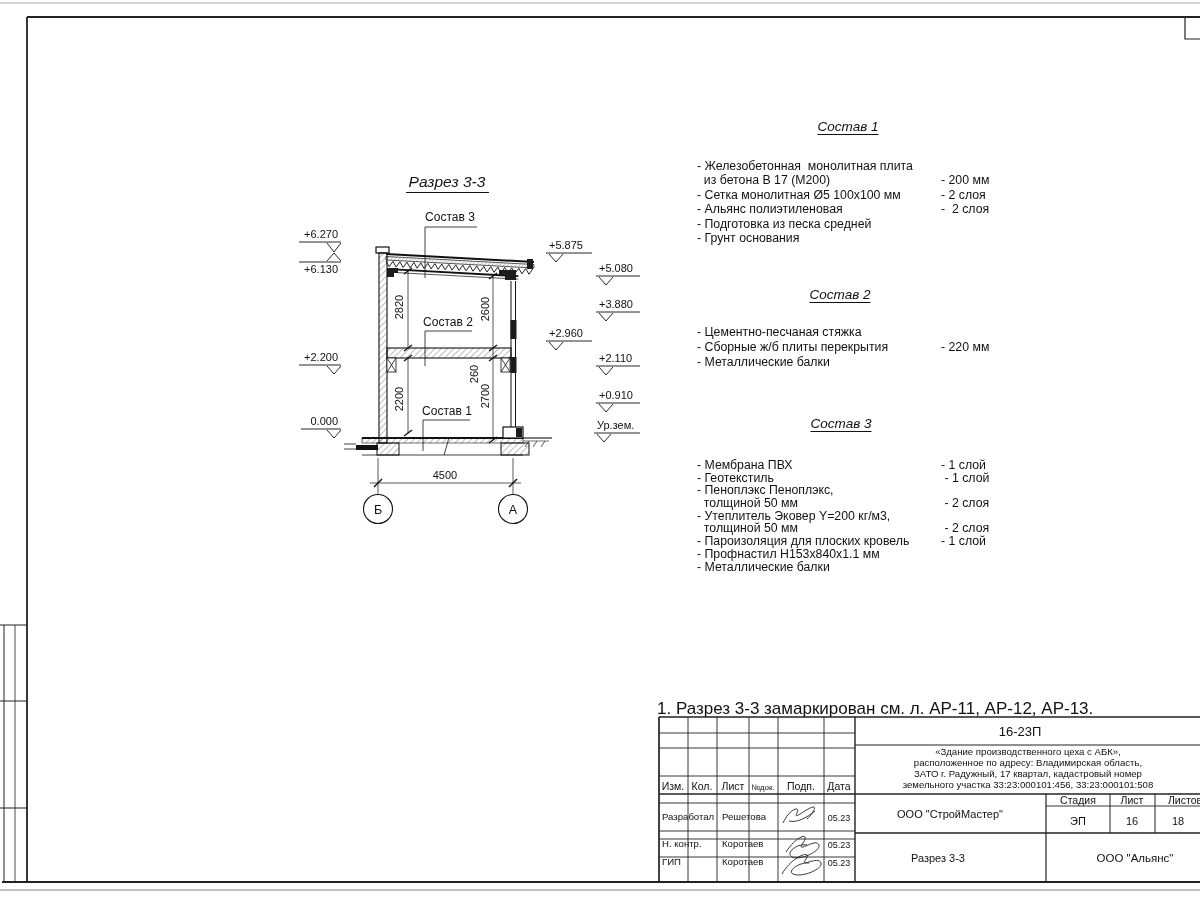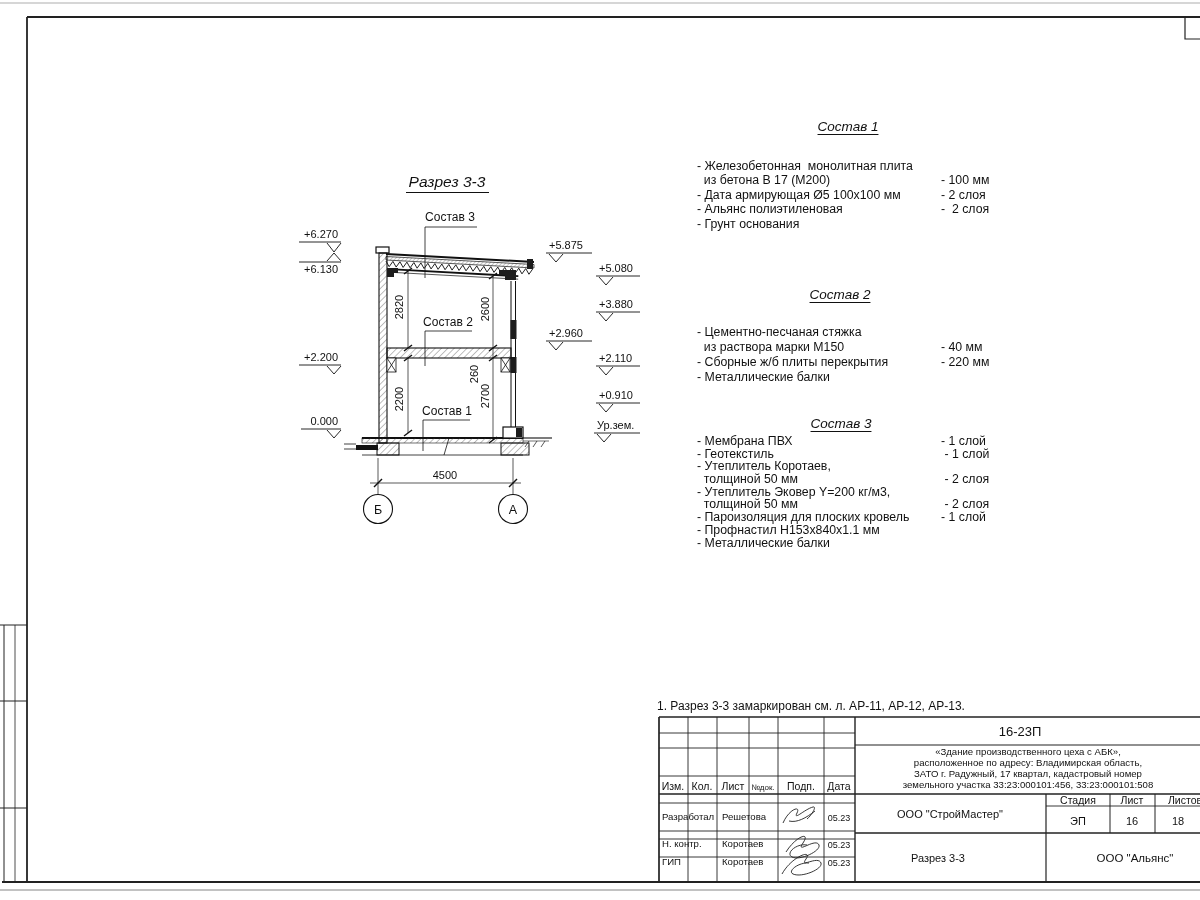--- a/index.html
+++ b/index.html
@@ -7,21 +7,21 @@
   #stage{position:relative;width:1200px;height:900px;background:#ffffff;}
   svg{position:absolute;left:0;top:0;}
   
   .spec-h{position:absolute;font-style:italic;font-size:13.5px;color:#111;
     text-decoration:underline;text-underline-offset:3px;white-space:pre;}
   .spec{position:absolute;width:330px;font-size:12.3px;}
   .srow{position:relative;white-space:pre;}
   .s1 .srow{height:14.4px;} .s2 .srow{height:15px;} .s3 .srow{height:12.7px;}
   .st{position:absolute;left:0;top:0;}
   .sv{position:absolute;left:244px;top:0;}
-  #note{position:absolute;left:657px;top:699px;font-size:12px;white-space:pre;}
+  #note{position:absolute;left:657px;top:699px;font-size:17px;white-space:pre;}
   text{font-family:"Liberation Sans",sans-serif;fill:#111;}
 </style>
 </head>
 <body>
 
 <div id="stage">
 
 <svg width="1200" height="900" viewBox="0 0 1200 900">
   <g stroke="#222" fill="none">
     <line x1="0" y1="3" x2="1200" y2="3" stroke="#c9c9c9" stroke-width="1.6"></line>
@@ -194,39 +194,39 @@
     <text x="549" y="337">+2.960</text>
     <text x="599" y="362">+2.110</text>
     <text x="599" y="399">+0.910</text>
     <text x="597" y="429">Ур.зем.</text>
   </g>
 </svg>
 
 <div class="spec-h" style="left:780px;top:119px;width:136px;text-align:center">Состав 1</div>
 <div class="spec s1" style="left:697px;top:159px">
   <div class="srow"><span class="st">- Железобетонная  монолитная плита</span><span class="sv"></span></div>
-  <div class="srow"><span class="st">  из бетона В 17 (М200)</span><span class="sv">- 100 мм</span></div>
-  <div class="srow"><span class="st">- Дата армирующая Ø5 100х100 мм</span><span class="sv">- 2 слоя</span></div>
+  <div class="srow"><span class="st">  из бетона В 17 (М200)</span><span class="sv">- 200 мм</span></div>
+  <div class="srow"><span class="st">- Сетка монолитная Ø5 100х100 мм</span><span class="sv">- 2 слоя</span></div>
   <div class="srow"><span class="st">- Альянс полиэтиленовая</span><span class="sv">-  2 слоя</span></div>
+  <div class="srow"><span class="st">- Подготовка из песка средней</span><span class="sv"></span></div>
   <div class="srow"><span class="st">- Грунт основания</span><span class="sv"></span></div>
 </div>
 
 <div class="spec-h" style="left:772px;top:287px;width:136px;text-align:center">Состав 2</div>
 <div class="spec s2" style="left:697px;top:325px">
   <div class="srow"><span class="st">- Цементно-песчаная стяжка</span><span class="sv"></span></div>
-  <div class="srow"><span class="st">  из раствора марки М150</span><span class="sv">- 40 мм</span></div>
   <div class="srow"><span class="st">- Сборные ж/б плиты перекрытия</span><span class="sv">- 220 мм</span></div>
   <div class="srow"><span class="st">- Металлические балки</span><span class="sv"></span></div>
 </div>
 
 <div class="spec-h" style="left:773px;top:416px;width:136px;text-align:center">Состав 3</div>
-<div class="spec s3" style="left:697px;top:434px">
+<div class="spec s3" style="left:697px;top:458px">
   <div class="srow"><span class="st">- Мембрана ПВХ</span><span class="sv">- 1 слой</span></div>
   <div class="srow"><span class="st">- Геотекстиль</span><span class="sv"> - 1 слой</span></div>
-  <div class="srow"><span class="st">- Утеплитель Коротаев,</span><span class="sv"></span></div>
+  <div class="srow"><span class="st">- Пеноплэкс Пеноплэкс,</span><span class="sv"></span></div>
   <div class="srow"><span class="st">  толщиной 50 мм</span><span class="sv"> - 2 слоя</span></div>
   <div class="srow"><span class="st">- Утеплитель Эковер Y=200 кг/м3,</span><span class="sv"></span></div>
   <div class="srow"><span class="st">  толщиной 50 мм</span><span class="sv"> - 2 слоя</span></div>
   <div class="srow"><span class="st">- Пароизоляция для плоских кровель</span><span class="sv">- 1 слой</span></div>
   <div class="srow"><span class="st">- Профнастил Н153х840х1.1 мм</span><span class="sv"></span></div>
   <div class="srow"><span class="st">- Металлические балки</span><span class="sv"></span></div>
 </div>
 
 <div id="note">1. Разрез 3-3 замаркирован см. л. АР-11, АР-12, АР-13.</div>
 

